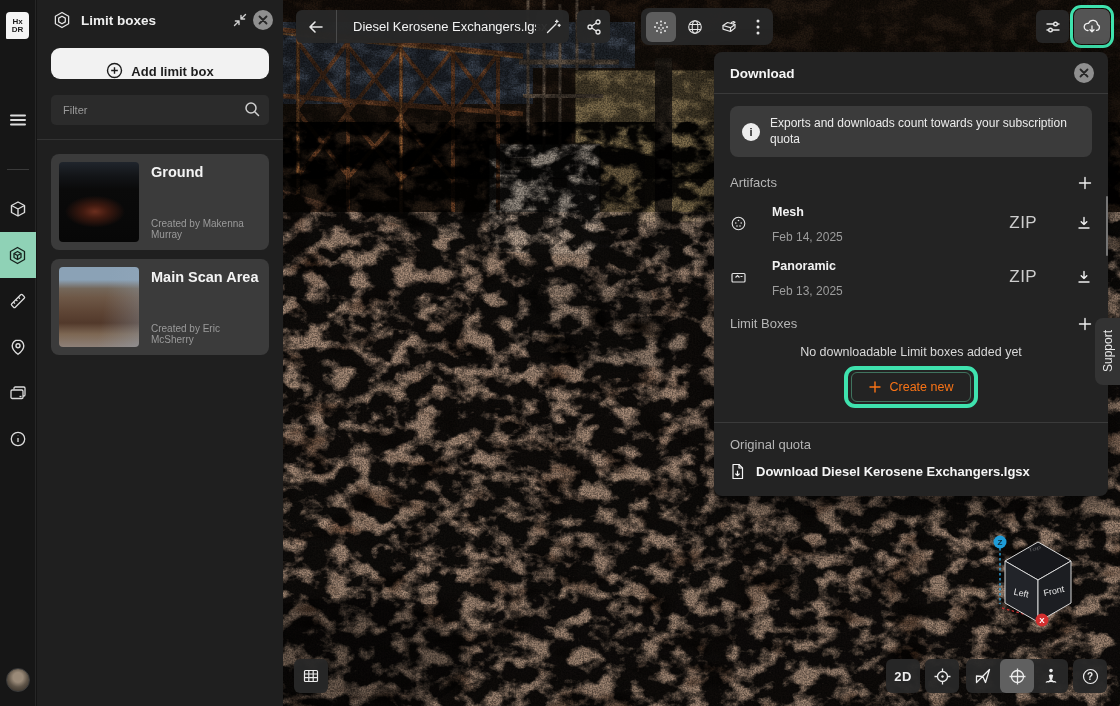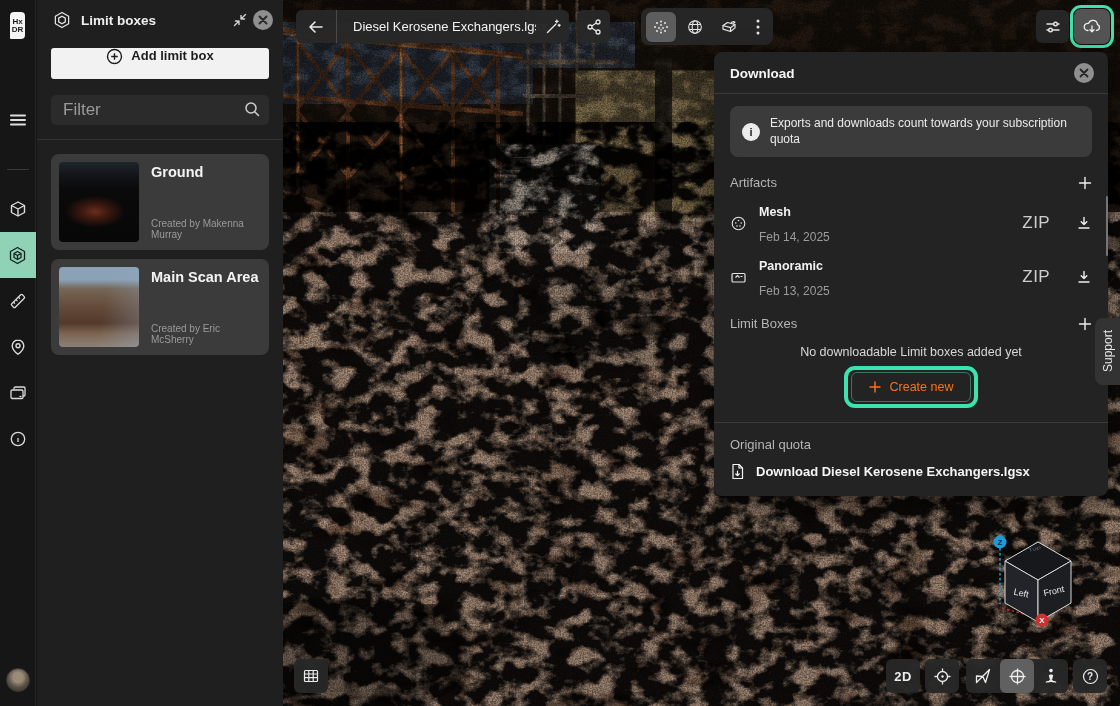--- a/index.html
+++ b/index.html
@@ -3,47 +3,47 @@
 <meta charset="utf-8">
 <style>
   * { margin:0; padding:0; box-sizing:border-box; }
   html,body { width:1120px; height:706px; overflow:hidden; background:#101010;
               font-family:"Liberation Sans", sans-serif; }
   .app { position:relative; width:1120px; height:706px; background:#141414; }
 
   
   .rail { position:absolute; left:0; top:0; width:36px; height:706px; background:#161616;
           border-right:1px solid #262626; z-index:6; display:flex; flex-direction:column; align-items:center; }
-  .logo { margin-top:12px; width:15px; height:27px; background:#f5f5f5; border-radius:4px 4px 4px 1px;
+  .logo { margin-top:12px; width:23px; height:27px; background:#f5f5f5; border-radius:4px 4px 4px 1px;
           display:flex; flex-direction:column; align-items:center; justify-content:center; line-height:1;
           color:#1c1c1c; font-size:8px; font-weight:700; }
   .rail-burger { margin-top:58px; }
   .rail-div { width:22px; border-top:1px solid #3a3a3a; margin:26px 0 16px; }
   .rail-item { width:36px; height:46px; display:flex; align-items:center; justify-content:center;
                color:#dcdcdc; cursor:pointer; }
   .rail-item.active { background:#8fd2b6; color:#16211c; }
   .rail-spacer { flex:1; }
   .avatar { width:24px; height:24px; border-radius:50%; margin-bottom:14px;
             background:radial-gradient(circle at 50% 38%, #9a8a78 0 28%, #5d5347 55%, #2a241e 100%);
             border:1px solid #3a3a3a; }
 
   
   .sidebar { position:absolute; left:37px; top:0; width:246px; height:706px; background:#1f1f1f; z-index:5; }
   .sb-head { height:40px; display:flex; align-items:center; padding:0 10px 0 16px; color:#efefef; }
   .sb-head .ttl { font-size:13.5px; font-weight:700; margin-left:10px; flex:1; }
   .icon-btn { width:26px; height:26px; display:flex; align-items:center; justify-content:center;
               color:#cfcfcf; cursor:pointer; }
   .circle-x { width:20px; height:20px; border-radius:50%; background:#8f8f8f; color:#262626;
               display:flex; align-items:center; justify-content:center; cursor:pointer; }
-  .add-btn { margin:8px 14px 0; height:31px; background:#f2f2f2; border:none; border-radius:3px;
-             display:flex; align-items:flex-start; justify-content:center; gap:8px; width:calc(100% - 28px);
+  .add-btn { margin:8px 14px 0; height:31px; background:#f2f2f2; border:none; border-radius:9px;
+             display:flex; align-items:flex-end; justify-content:center; gap:8px; width:calc(100% - 28px);
              font-size:13px; font-weight:700; color:#1d1d1d; cursor:pointer; font-family:inherit; }
   .filter-wrap { margin:16px 14px 0; position:relative; }
   .filter-wrap input { width:100%; height:30px; background:#2b2b2b; border:none; border-radius:5px;
-             color:#e0e0e0; font-size:17px; padding:0 32px 0 12px; font-family:inherit; outline:none; }
+             color:#e0e0e0; font-size:11px; padding:0 32px 0 12px; font-family:inherit; outline:none; }
   .filter-wrap input::placeholder { color:#9a9a9a; }
   .filter-wrap .mag { position:absolute; right:8px; top:5px; color:#cfcfcf; }
   .sb-div { border-top:1px solid #333; margin-top:14px; }
   .cards { padding:14px 14px 0; display:flex; flex-direction:column; gap:9px; }
   .card { background:#3b3b3b; border-radius:8px; padding:8px; display:flex; gap:12px; height:96px; cursor:pointer; }
   .thumb { width:80px; height:80px; border-radius:4px; flex:none; }
   .thumb.main { background:
       linear-gradient(100deg, rgba(150,170,190,0) 55%, rgba(150,170,190,.35)),
       linear-gradient(180deg,#8ba2b6 0%,#8ba2b6 16%,#74675a 27%,#6e5847 38%,#5f4636 55%,#52392b 70%,#7d6753 84%,#8d8078 100%); }
   .thumb.ground { background:
@@ -84,21 +84,21 @@
             border-bottom:1px solid #3a3a3a; }
   .p-title { color:#f5f5f5; font-size:13.5px; font-weight:700; }
   .notice { margin:12px 16px 0; background:#3b3b3b; border-radius:8px; padding:10px 12px;
             display:flex; align-items:center; gap:10px; }
   .notice .i-badge { width:18px; height:18px; border-radius:50%; background:#ececec; color:#232323;
             font-size:11px; font-weight:700; display:flex; align-items:center; justify-content:center; flex:none; }
   .notice .txt { color:#ececec; font-size:12px; line-height:1.3; }
   .sec-head { margin:18px 16px 0; display:flex; align-items:center; justify-content:space-between;
             color:#b5b5b5; font-size:13px; }
   .plus-btn { color:#f0f0f0; cursor:pointer; display:flex; }
-  .a-row { margin:12px 16px 0; display:flex; align-items:center; gap:12px; }
+  .a-row { margin:12px 16px 0; display:flex; align-items:center; gap:25px; }
   .a-ico { color:#e3e3e3; display:flex; flex:none; }
   .a-col { flex:1; min-width:0; }
   .a-name { color:#f2f2f2; font-size:12.5px; font-weight:700; }
   .a-date { color:#9c9c9c; font-size:12px; margin-top:10px; }
   .a-fmt { color:#cdcdcd; font-size:17px; letter-spacing:.4px; }
   .a-dl { color:#f0f0f0; margin-left:14px; cursor:pointer; display:flex; }
   .empty { margin-top:14px; text-align:center; color:#d8d8d8; font-size:12.5px; }
   .create-wrap { margin-top:13px; display:flex; justify-content:center; }
   .create-pos { position:relative; }
   .create-ring { position:absolute; inset:-6px -7px; border:4px solid #3fe2ae; border-radius:11px; }

